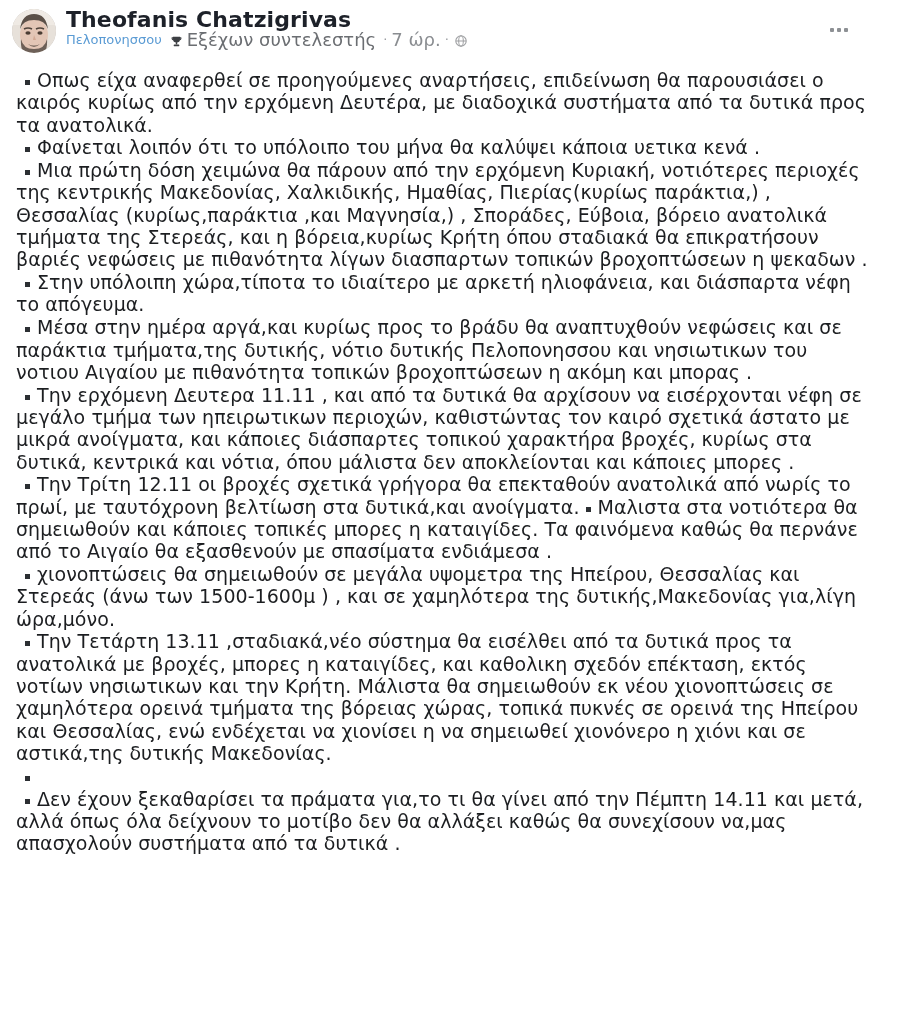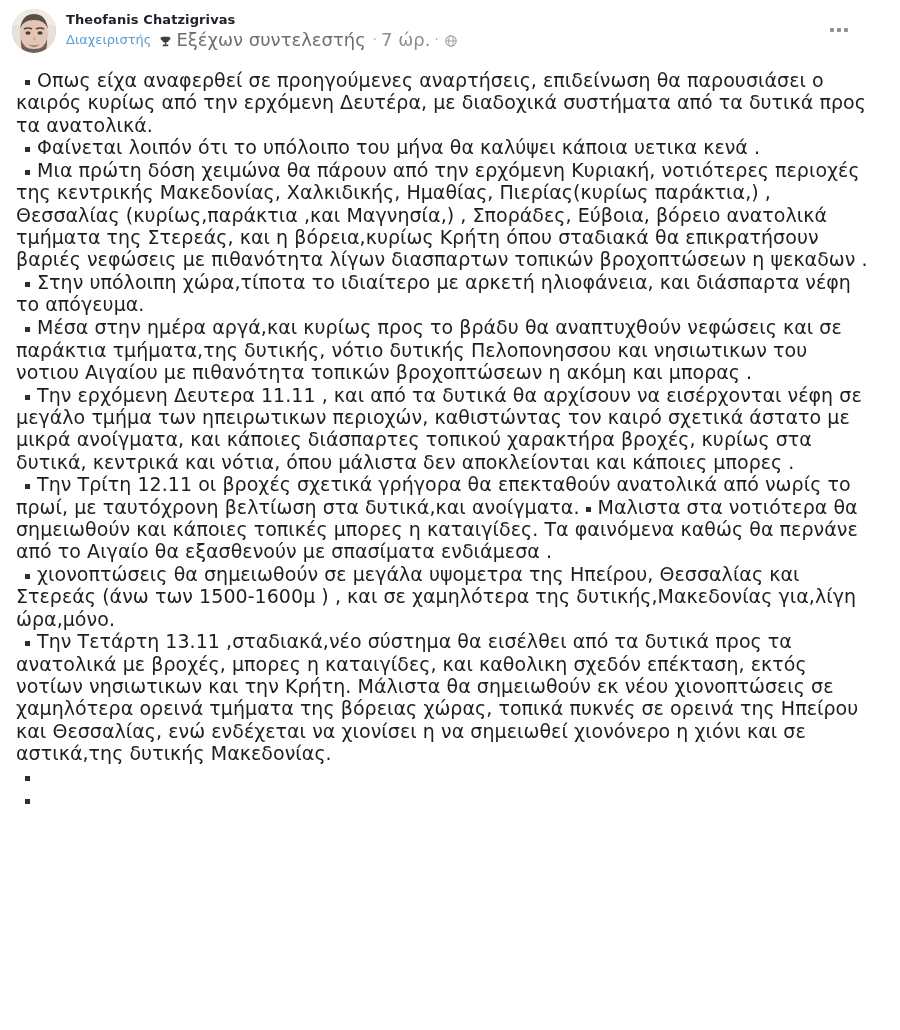--- a/index.html
+++ b/index.html
@@ -47,21 +47,21 @@
   }
   .avatar svg { display: block; width: 44px; height: 44px; }
 
   .header-text {
     flex: 1 1 auto;
     min-width: 0;
     padding-top: 1px;
   }
 
   .author-name {
-    font-size: 13px;
+    font-size: 22px;
     font-weight: 700;
     line-height: 20px;
     color: #1d2129;
     letter-spacing: 0.1px;
     margin: 0 0 2px 0;
     font-family: "DejaVu Sans", "Liberation Sans", sans-serif;
   }
 
   .meta-row {
     display: flex;
@@ -181,21 +181,21 @@
           <path d="M24 20 Q28 18 32 20" stroke="#4f443c" stroke-width="1.6" fill="none"></path>
           <path d="M22 26 L21 31 L24 31Z" fill="#d3aa95"></path>
           <path d="M16 35 Q22 38 28 35 Q22 41 16 35Z" fill="#7a6a60"></path>
         </g>
       </svg>
     </div>
 
     <div class="header-text">
       <div class="author-name">Theofanis Chatzigrivas</div>
       <div class="meta-row">
-        <span class="meta-admin">Διαχειριστής</span>
+        <span class="meta-admin">Πελοπονησσου</span>
         <span class="meta-badge">
           <span class="trophy-icon">
             <svg viewBox="0 0 14 14" xmlns="http://www.w3.org/2000/svg">
               <path d="M3.2 2h7.6v2.2a3.8 3.8 0 0 1-3.8 3.8A3.8 3.8 0 0 1 3.2 4.2V2Z" fill="#3c3f43"></path>
               <path d="M2.2 2.4H3.6v1.2H2.9a.9.9 0 0 0 .9.9v1.3A2.2 2.2 0 0 1 1.6 3.6c0-.7.2-1.2.6-1.2Z" fill="#3c3f43"></path>
               <path d="M11.8 2.4H10.4v1.2h.7a.9.9 0 0 1-.9.9v1.3a2.2 2.2 0 0 0 2.2-2.2c0-.7-.2-1.2-.6-1.2Z" fill="#3c3f43"></path>
               <rect x="6.2" y="7.6" width="1.6" height="2.6" fill="#3c3f43"></rect>
               <rect x="4" y="10.2" width="6" height="1.8" rx="0.5" fill="#3c3f43"></rect>
             </svg>
           </span>
@@ -226,16 +226,16 @@
       <p class="para"><span class="bullet"></span><span>Οπως είχα αναφερθεί σε προηγούμενες αναρτήσεις, επιδείνωση θα παρουσιάσει ο καιρός κυρίως από την ερχόμενη Δευτέρα, με διαδοχικά συστήματα από τα δυτικά προς τα ανατολικά.</span></p>
       <p class="para"><span class="bullet"></span><span>Φαίνεται λοιπόν  ότι το υπόλοιπο του μήνα θα καλύψει κάποια υετικα κενά .</span></p>
       <p class="para"><span class="bullet"></span><span>Μια πρώτη δόση χειμώνα θα πάρουν από την ερχόμενη Κυριακή, νοτιότερες περιοχές της κεντρικής Μακεδονίας, Χαλκιδικής, Ημαθίας, Πιερίας(κυρίως παράκτια,) , Θεσσαλίας (κυρίως,παράκτια ,και Μαγνησία,) , Σποράδες, Εύβοια, βόρειο ανατολικά τμήματα της Στερεάς, και η βόρεια,κυρίως Κρήτη όπου σταδιακά θα επικρατήσουν βαριές νεφώσεις με πιθανότητα λίγων διασπαρτων τοπικών βροχοπτώσεων η ψεκαδων .</span></p>
       <p class="para"><span class="bullet"></span><span>Στην υπόλοιπη χώρα,τίποτα το ιδιαίτερο με αρκετή ηλιοφάνεια, και διάσπαρτα νέφη το απόγευμα.</span></p>
       <p class="para"><span class="bullet"></span><span>Μέσα στην ημέρα αργά,και κυρίως προς το βράδυ θα αναπτυχθούν νεφώσεις και σε παράκτια τμήματα,της δυτικής, νότιο δυτικής Πελοπονησσου και νησιωτικων του νοτιου Αιγαίου με πιθανότητα τοπικών βροχοπτώσεων η ακόμη και μπορας .</span></p>
       <p class="para"><span class="bullet"></span><span>Την ερχόμενη Δευτερα 11.11 , και από τα δυτικά θα αρχίσουν να εισέρχονται νέφη σε μεγάλο τμήμα των ηπειρωτικων περιοχών, καθιστώντας τον καιρό σχετικά άστατο με μικρά ανοίγματα, και κάποιες διάσπαρτες τοπικού χαρακτήρα βροχές, κυρίως στα δυτικά, κεντρικά και νότια, όπου μάλιστα δεν αποκλείονται και κάποιες μπορες .</span></p>
       <p class="para"><span class="bullet"></span><span>Την Τρίτη 12.11 οι βροχές σχετικά γρήγορα θα επεκταθούν ανατολικά από νωρίς το πρωί, με ταυτόχρονη βελτίωση στα δυτικά,και ανοίγματα.</span>  <span class="bullet"></span><span>Μαλιστα στα νοτιότερα θα σημειωθούν και κάποιες τοπικές μπορες η καταιγίδες.  Τα  φαινόμενα καθώς θα περνάνε από το Αιγαίο θα εξασθενούν με σπασίματα ενδιάμεσα .</span></p>
       <p class="para"><span class="bullet"></span><span>χιονοπτώσεις θα σημειωθούν σε μεγάλα υψομετρα της Ηπείρου, Θεσσαλίας και Στερεάς (άνω των 1500-1600μ ) , και σε χαμηλότερα της δυτικής,Μακεδονίας για,λίγη ώρα,μόνο.</span></p>
       <p class="para"><span class="bullet"></span><span>Την Τετάρτη 13.11 ,σταδιακά,νέο  σύστημα θα εισέλθει από τα δυτικά προς τα ανατολικά με βροχές, μπορες η καταιγίδες, και καθολικη σχεδόν επέκταση, εκτός νοτίων νησιωτικων και την Κρήτη. Μάλιστα θα σημειωθούν εκ νέου χιονοπτώσεις σε χαμηλότερα ορεινά τμήματα της βόρειας χώρας, τοπικά πυκνές σε ορεινά της Ηπείρου και Θεσσαλίας, ενώ ενδέχεται να χιονίσει η να σημειωθεί χιονόνερο η χιόνι και σε αστικά,της δυτικής Μακεδονίας.</span></p>
       <p class="para"><span class="bullet"></span></p>
-      <p class="para"><span class="bullet"></span></p>
+      <p class="para"><span class="bullet"></span><span>Δεν έχουν ξεκαθαρίσει τα πράματα για,το τι θα γίνει από την Πέμπτη 14.11 και μετά, αλλά όπως όλα δείχνουν το μοτίβο δεν θα αλλάξει καθώς θα συνεχίσουν να,μας απασχολούν συστήματα από τα δυτικά .</span></p>
     </div>
 
 </div>
 
 </body></html>

